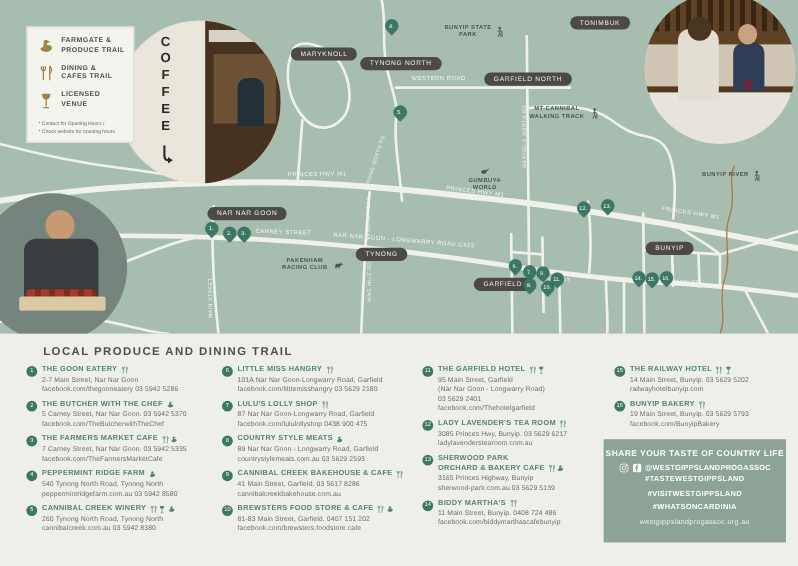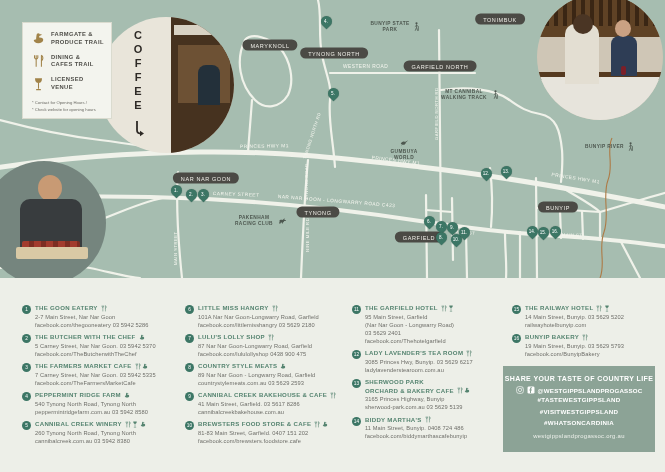--- a/index.html
+++ b/index.html
@@ -323,20 +323,21 @@
         <div class="pin-b"></div>
         <span>15.</span>
       </div>
     <div class="pin" style="left:555px;top:237px">
         <div class="pin-b"></div>
         <span>16.</span>
       </div>
   </div>
 
   <div class="bottom">
+    <div class="heading">LOCAL PRODUCE AND DINING TRAIL</div>
 
     <div class="col" style="left:22px;width:160px">
       <div class="item">
         <span class="inum">1</span>
         <div class="ibody">
           <div class="iname">
               <span>THE GOON EATERY</span>
               <span class="tics">
                 <span>
                   <svg viewBox="0 0 10 12">

